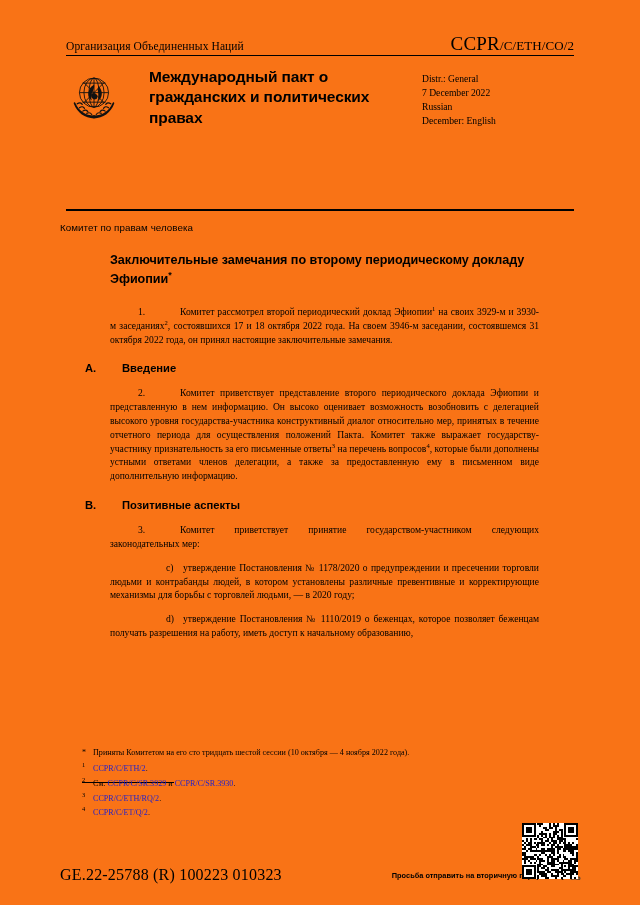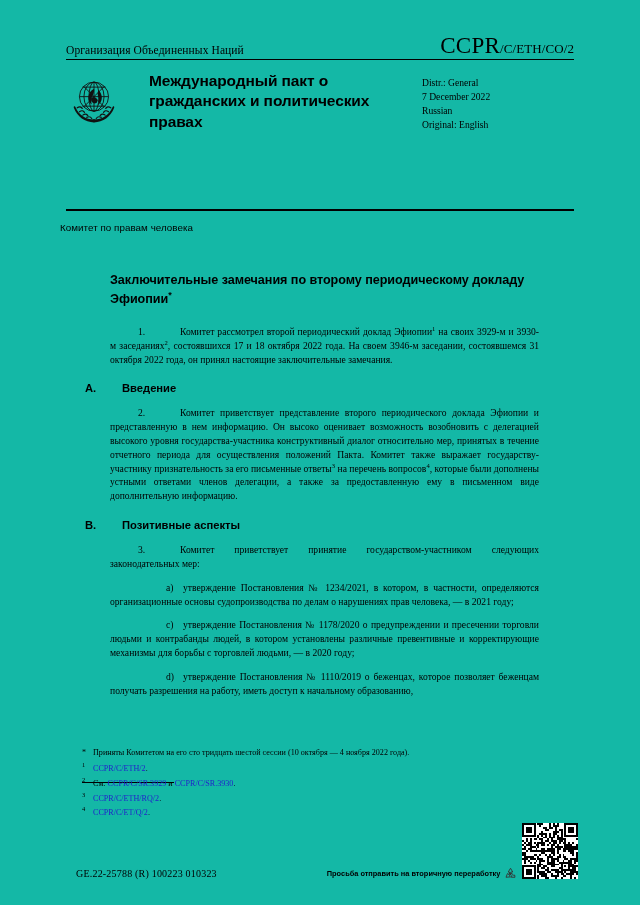--- a/index.html
+++ b/index.html
@@ -4,21 +4,21 @@
 <style>
   html, body {
     margin: 0;
     padding: 0;
     background: #9a9a9a;
   }
   .page {
     position: relative;
     width: 640px;
     height: 905px;
-    background: #14b8a6;
+    background: #f97316;
     margin: 0 auto;
     overflow: hidden;
     font-family: "Liberation Serif", "DejaVu Serif", serif;
     color: #000000;
     box-sizing: border-box;
   }
 
   
   .masthead {
     position: absolute;
@@ -36,21 +36,21 @@
     font-size: 11.5px;
     letter-spacing: 0.1px;
     line-height: 1.1;
   }
   .symbol-line {
     white-space: nowrap;
     text-align: right;
     line-height: 1;
   }
   .symbol-main {
-    font-size: 23px;
+    font-size: 19px;
     letter-spacing: 0.2px;
   }
   .symbol-sub {
     font-size: 13px;
     letter-spacing: 0.1px;
   }
   .rule-thin {
     border-bottom: 1.1px solid #000;
     width: 100%;
     height: 0;
@@ -112,21 +112,20 @@
     width: 429px;
   }
 
   .doc-title {
     font-family: "Liberation Sans", "DejaVu Sans", sans-serif;
     font-weight: bold;
     font-size: 12.6px;
     line-height: 1.38;
     letter-spacing: -0.05px;
     margin-bottom: 16px;
-    margin-top: 20px;
   }
   .doc-title .star {
     font-size: 9px;
     vertical-align: super;
     font-weight: bold;
   }
 
   p.para {
     margin: 0 0 10px 0;
     font-size: 9.6px;
@@ -203,24 +202,23 @@
   
   .footer {
     position: absolute;
     left: 60px;
     top: 866px;
     width: 520px;
     display: flex;
     align-items: center;
   }
   .job-no {
-    font-size: 10px;
+    font-size: 16px;
     letter-spacing: 0.2px;
     white-space: nowrap;
-    margin-left: 16px;
   }
   .recycle-note {
     margin-left: 110px;
     font-family: "Liberation Sans", "DejaVu Sans", sans-serif;
     font-weight: bold;
     font-size: 7.4px;
     white-space: nowrap;
     display: flex;
     align-items: center;
   }
@@ -288,21 +286,21 @@
           </g>
         </svg>
       </div>
 
       <div class="instrument-title">Международный пакт о гражданских и политических правах</div>
 
       <div class="distr-block">
         <div>Distr.: General</div>
         <div>7 December 2022</div>
         <div>Russian</div>
-        <div>Original: English</div>
+        <div>December: English</div>
       </div>
 
     </div>
   </div>
 
   <div class="rule-thick"></div>
 
   <div class="committee">Комитет по правам человека</div>
 
   <div class="content">
@@ -318,21 +316,20 @@
         <div class="section-head">
           <span class="sec-letter">A.</span>
           <span>Введение</span>
         </div>
         <p class="para indented"><span class="num">2.</span>Комитет приветствует представление второго периодического доклада Эфиопии и представленную в нем информацию. Он высоко оценивает возможность возобновить с делегацией высокого уровня государства-участника конструктивный диалог относительно мер, принятых в течение отчетного периода для осуществления положений Пакта. Комитет также выражает государству-участнику признательность за его письменные ответы<sup>3</sup> на перечень вопросов<sup>4</sup>, которые были дополнены устными ответами членов делегации, а также за предоставленную ему в письменном виде дополнительную информацию.</p>
         <div class="section-head">
           <span class="sec-letter">B.</span>
           <span>Позитивные аспекты</span>
         </div>
         <p class="para indented"><span class="num">3.</span>Комитет приветствует принятие государством-участником следующих законодательных мер:</p>
-        <p class="para indented"><span class="lbl">a)</span>утверждение Постановления № 1234/2021, в котором, в частности, определяются организационные основы судопроизводства по делам о нарушениях прав человека, — в 2021 году;</p>
         <p class="para indented"><span class="lbl">c)</span>утверждение Постановления № 1178/2020 о предупреждении и пресечении торговли людьми и контрабанды людей, в котором установлены различные превентивные и корректирующие механизмы для борьбы с торговлей людьми, — в 2020 году;</p>
         <p class="para indented"><span class="lbl">d)</span>утверждение Постановления № 1110/2019 о беженцах, которое позволяет беженцам получать разрешения на работу, иметь доступ к начальному образованию,</p>
       </div>
 
   </div>
 
   <div class="fn-sep"></div>
   <div class="footnotes">
       <div class="fn"><span class="mark star">*</span>Приняты Комитетом на его сто тридцать шестой сессии (10 октября — 4 ноября 2022 года).</div>
       <div class="fn"><span class="mark">1</span><a class="lnk" href="#">CCPR/C/ETH/2</a>.</div>

